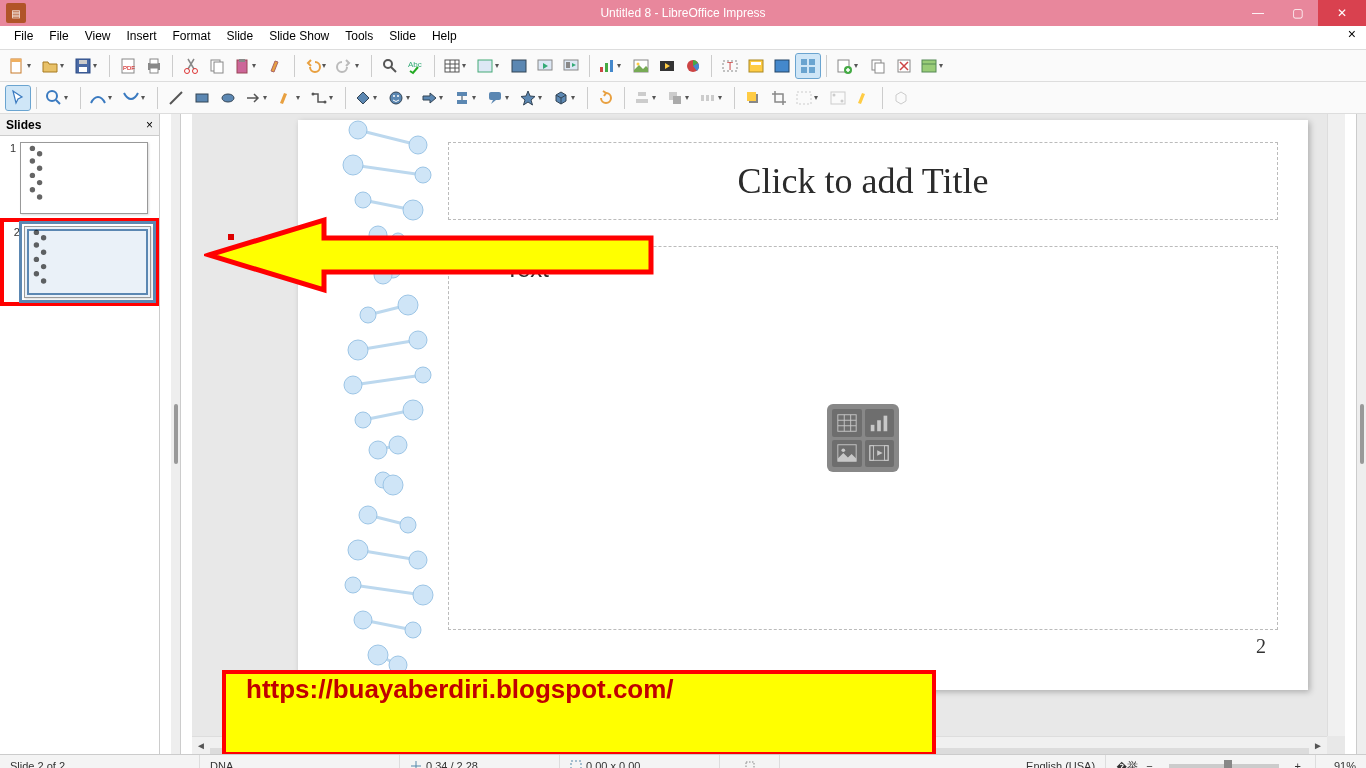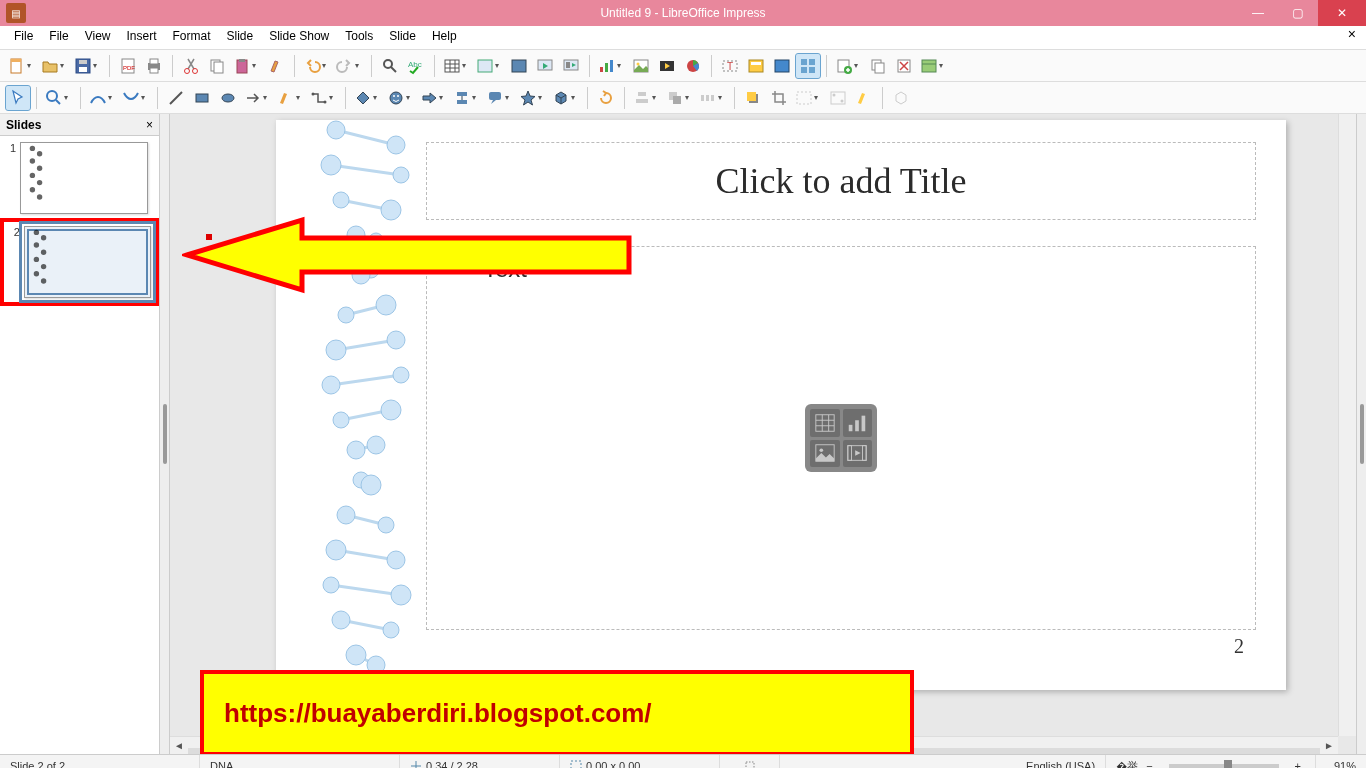--- a/index.html
+++ b/index.html
@@ -20,21 +20,21 @@
 
 
 .toolbar { height: 32px; background: #fafafa; border-bottom: 1px solid #ddd; display: flex; align-items: center; padding: 0 6px; gap: 2px; }
 .tb-sep { width: 1px; height: 22px; background: #ccc; margin: 0 4px; }
 .tb-btn { min-width: 24px; height: 24px; display: flex; align-items: center; justify-content: center; cursor: pointer; border-radius: 2px; position: relative; padding: 0 2px; }
 .tb-btn svg { width: 18px; height: 18px; }
 .tb-drop { width: 8px; font-size: 8px; color: #555; margin-left: 1px; }
 .tb-btn.active { background: #cfe6f7; outline: 1px solid #6aa4d0; }
 
 
-.main { display: flex; height: 640px; }
+.main { display: flex; height: 640px; gap: 11px; }
 
 
 .slides-panel { width: 160px; background: #fff; border-right: 1px solid #ccc; display: flex; flex-direction: column; }
 .slides-header { height: 22px; background: #f0f0f0; border-bottom: 1px solid #ccc; display: flex; align-items: center; padding: 0 6px; font-size: 12px; font-weight: bold; justify-content: space-between; }
 .slides-header .x { cursor: pointer; font-weight: normal; }
 .slides-list { flex: 1; overflow-y: auto; padding: 6px 4px; }
 .slide-thumb-wrap { display: flex; gap: 4px; margin-bottom: 8px; }
 .slide-num { font-size: 11px; color: #333; width: 12px; text-align: right; }
 .slide-thumb { width: 128px; height: 72px; background: #fff; border: 1px solid #999; position: relative; box-shadow: 1px 1px 2px rgba(0,0,0,0.15); }
 .slide-thumb .dna-mini { position: absolute; left: 6px; top: 0; bottom: 0; width: 18px; opacity: 0.6; }
@@ -53,21 +53,21 @@
 .title-ph { position: absolute; left: 150px; top: 22px; right: 30px; height: 78px; border: 1px dashed #bbb; display: flex; align-items: center; justify-content: center; font-family: Georgia, serif; font-size: 36px; color: #2b2b2b; }
 .content-ph { position: absolute; left: 150px; top: 126px; right: 30px; bottom: 60px; border: 1px dashed #bbb; padding: 8px 12px; font-family: Georgia, serif; font-size: 24px; color: #2b2b2b; }
 .content-ph .insert-box { position: absolute; left: 50%; top: 50%; transform: translate(-50%,-50%); width: 72px; height: 68px; background: #888; border-radius: 6px; display: grid; grid-template-columns: 1fr 1fr; grid-template-rows: 1fr 1fr; gap: 3px; padding: 5px; }
 .insert-box .cell { background: #6e6e6e; border-radius: 2px; display: flex; align-items: center; justify-content: center; }
 .insert-box svg { width: 22px; height: 22px; fill: #c8c8c8; }
 .slide-page-num { position: absolute; right: 42px; bottom: 32px; font-family: Georgia, serif; font-size: 20px; color: #333; }
 
 
 .arrow-annotation { position: absolute; left: 12px; top: 102px; width: 452px; height: 78px; z-index: 50; }
 
-.url-box { position: absolute; left: 30px; top: 556px; width: 714px; height: 86px; background: #ffff00; border: 4px solid #f00; display: flex; align-items: center; padding: 0 20px; z-index: 50; }
+.url-box { position: absolute; left: 30px; top: 556px; width: 714px; height: 86px; background: #ffff00; border: 4px solid #f00; display: flex; align-items: flex-start; padding: 0 20px; z-index: 50; }
 .url-box span { font-size: 26px; font-weight: bold; color: #c00000; font-family: Arial, sans-serif; }
 
 
 .right-handle { width: 10px; background: #eee; border-left: 1px solid #ccc; display: flex; align-items: center; justify-content: center; cursor: pointer; }
 
 
 .vscroll { position: absolute; right: 0; top: 0; bottom: 18px; width: 18px; background: #f0f0f0; border-left: 1px solid #ddd; }
 .hscroll { position: absolute; left: 0; right: 18px; bottom: 0; height: 18px; background: #f0f0f0; border-top: 1px solid #ddd; display: flex; align-items: center; }
 .hscroll .arrow { width: 18px; height: 18px; display: flex; align-items: center; justify-content: center; font-size: 10px; color: #555; cursor: pointer; }
 .hscroll .track { flex: 1; position: relative; }
@@ -85,21 +85,21 @@
 
 
 .dna-graphic circle { fill: #cfe5f7; stroke: #9cc5e6; stroke-width: 1; }
 .dna-graphic line { stroke: #bcd8ee; stroke-width: 3; }
 </style>
 </head>
 <body>
 
 <div class="titlebar">
   <div class="app-icon">▤</div>
-  <div class="title">Untitled 9 - LibreOffice Impress</div>
+  <div class="title">Untitled 8 - LibreOffice Impress</div>
   <div class="win-controls">
     <div class="win-btn">―</div>
     <div class="win-btn">▢</div>
     <div class="win-btn win-close">✕</div>
   </div>
 </div>
 
 <div class="menubar">
   <div class="menu-item">File</div>
   <div class="menu-item">File</div>

